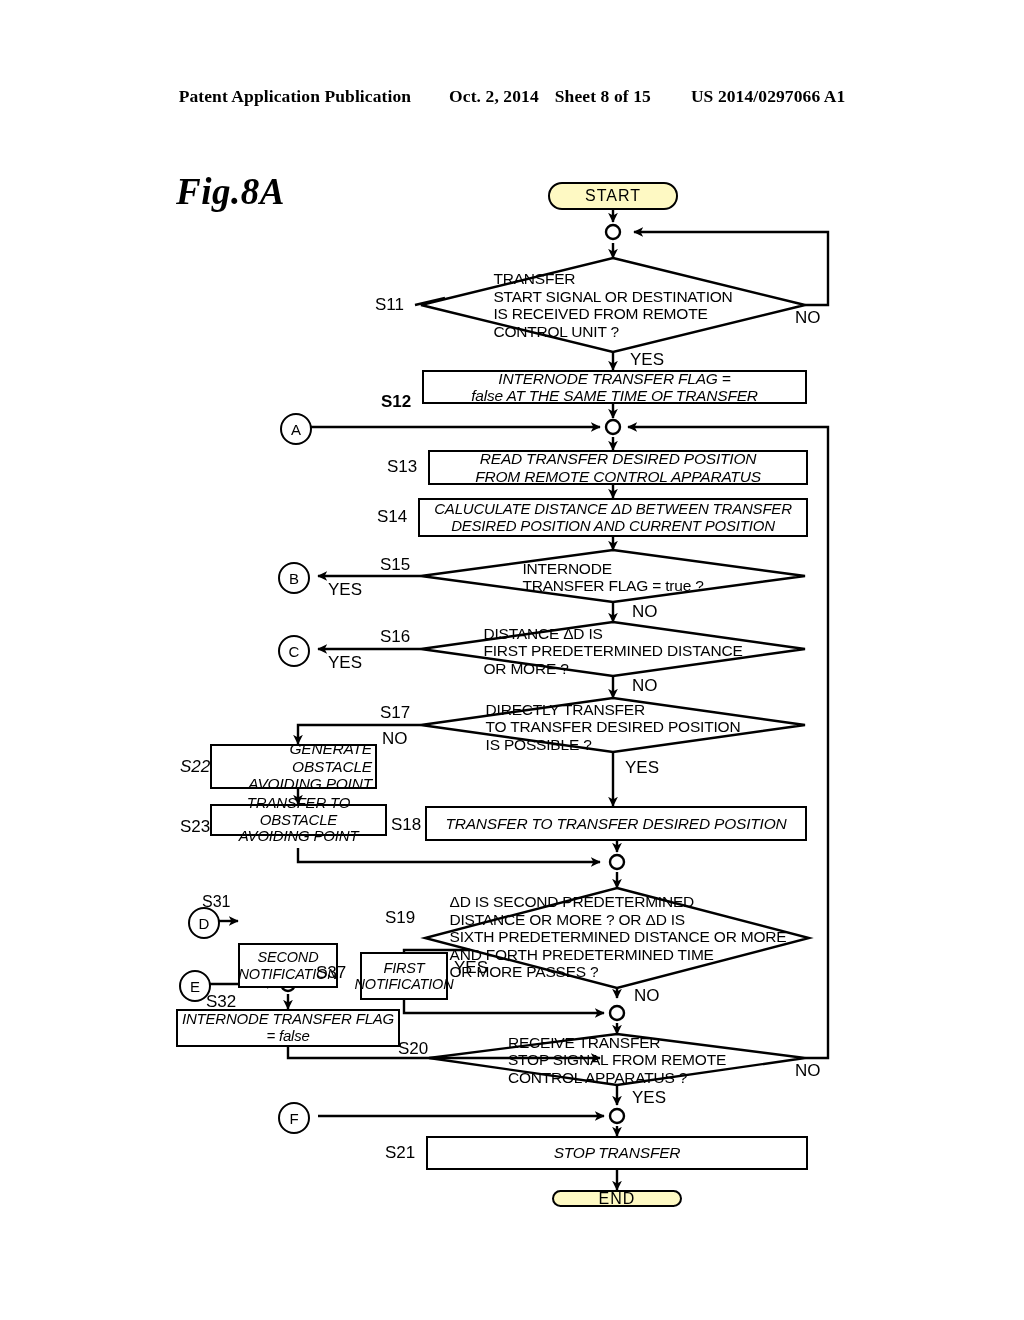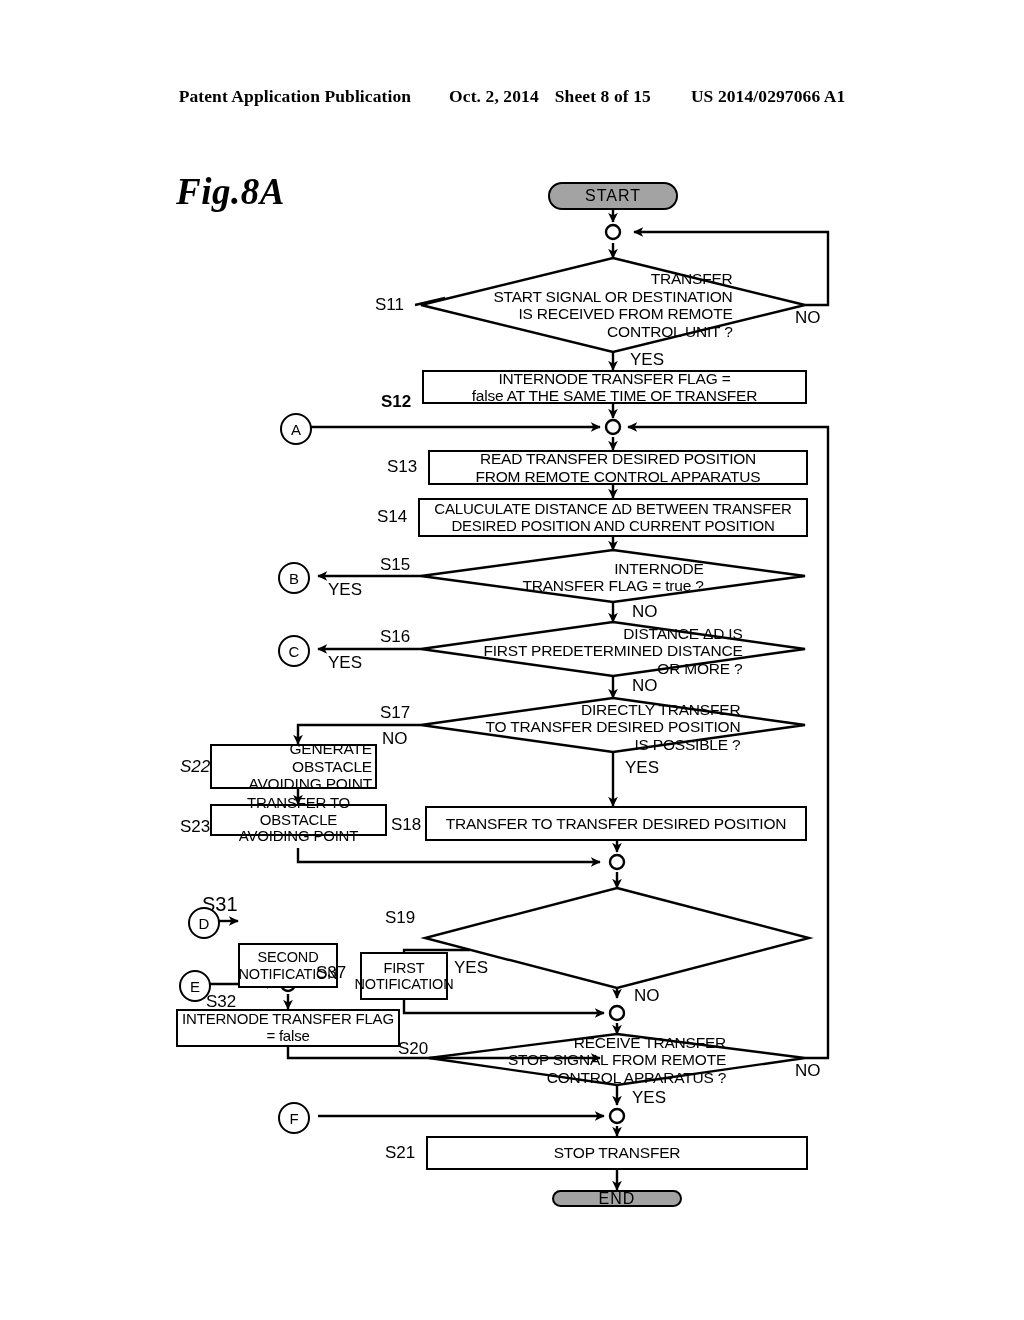--- a/index.html
+++ b/index.html
@@ -68,50 +68,51 @@
     text-align: center;
     font-family: "Liberation Sans", sans-serif;
     letter-spacing: -0.2px;
   }
   .proc {
     border: 2px solid #000;
     background: #fff;
     font-size: 15.5px;
     line-height: 1.12;
     padding: 1px 3px;
+    font-style: italic;
   }
   .term {
     border: 2px solid #000;
-    background: #a3a3a3;
+    background: #fef9c3;
     border-radius: 18px;
     font-size: 16px;
     letter-spacing: 1px;
   }
   .diamond-text {
     position: absolute;
     box-sizing: border-box;
     display: flex;
     align-items: center;
     justify-content: center;
-    text-align: right;
+    text-align: left;
     font-size: 15.5px;
     line-height: 1.13;
     letter-spacing: -0.2px;
     pointer-events: none;
   }
 
   
   .lbl {
     position: absolute;
     font-family: "Liberation Sans", sans-serif;
     font-size: 17px;
     white-space: nowrap;
     letter-spacing: 0px;
   }
-  .lbl.sm { font-size: 20px; }
+  .lbl.sm { font-size: 16px; }
 
   
   .conn {
     position: absolute;
     width: 28px;
     height: 28px;
     border: 2px solid #000;
     border-radius: 50%;
     background: #fff;
     display: flex;
@@ -264,20 +265,29 @@
   </div>
 
   <div class="diamond-text" style="left:463px; top:701px; width:300px; height:52px;">
     <div>
       <div>DIRECTLY TRANSFER</div>
       <div>TO TRANSFER DESIRED POSITION</div>
       <div>IS POSSIBLE ?</div>
     </div>
   </div>
 
+  <div class="diamond-text" style="left:443px; top:892px; width:350px; height:90px;">
+    <div>
+      <div>ΔD IS SECOND PREDETERMINED</div>
+      <div>DISTANCE OR MORE ? OR ΔD IS</div>
+      <div>SIXTH PREDETERMINED DISTANCE OR MORE</div>
+      <div>AND FORTH PREDETERMINED TIME</div>
+      <div>OR MORE PASSES ?</div>
+    </div>
+  </div>
 
   <div class="diamond-text" style="left:467px; top:1034px; width:300px; height:52px;">
     <div>
       <div>RECEIVE TRANSFER</div>
       <div>STOP SIGNAL FROM REMOTE</div>
       <div>CONTROL APPARATUS ?</div>
     </div>
   </div>
 
   <div class="node proc" style="left:422px; top:370px; width:385px; height:34px;">

